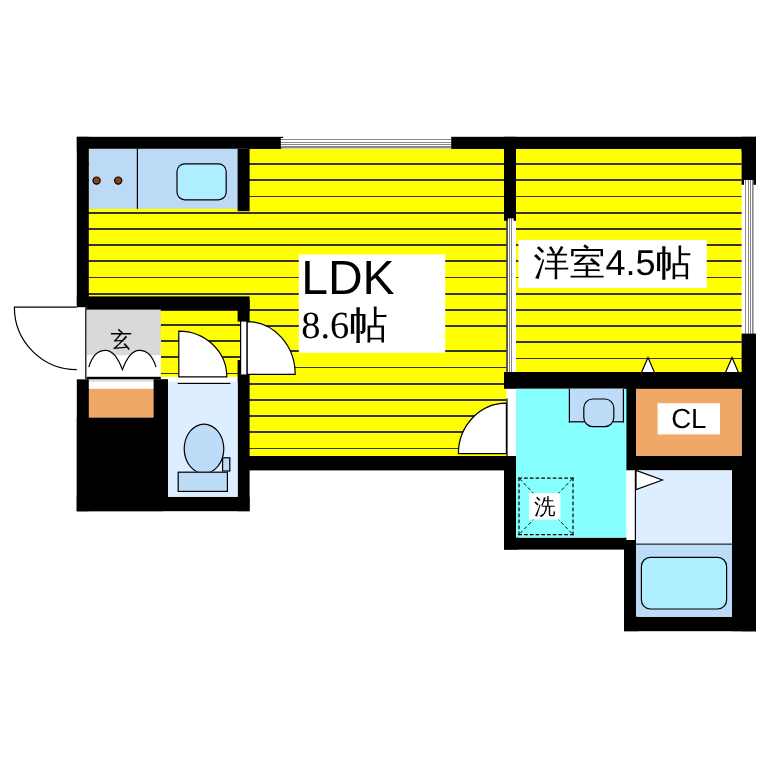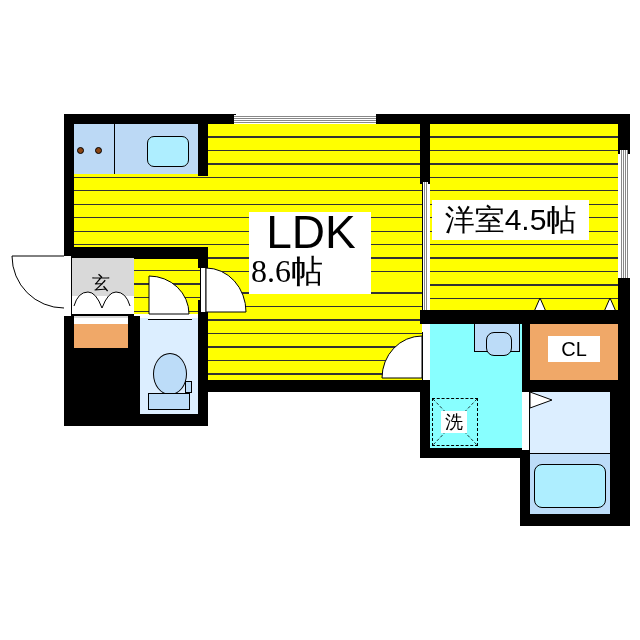--- a/index.html
+++ b/index.html
@@ -74,33 +74,33 @@
 <div class="abs wall" style="left:420px;top:114px;width:10px;height:70px;"></div>
 <div class="abs window-v" style="left:422px;top:182px;width:6px;height:130px;border-left:1px solid #000;"></div>
 
 <div class="abs floor-yellow" style="left:430px;top:124px;width:188px;height:186px;"></div>
 <div class="abs wall" style="left:618px;top:114px;width:12px;height:40px;"></div>
 <div class="abs window-v" style="left:620px;top:150px;width:8px;height:130px;"></div>
 <div class="abs wall" style="left:618px;top:278px;width:12px;height:248px;"></div>
 <div class="abs label-box" style="left:432px;top:200px;width:157px;height:40px;font-size:30px;line-height:40px;text-align:center;">洋室4.5帖</div>
 
 <div class="abs label-box" style="left:249px;top:212px;width:122px;height:82px;padding-left:2px;">
-  <div style="font-size:46px;line-height:40px;text-align:center;">LDK</div>
+  <div style="font-size:40px;line-height:40px;">LDK</div>
   <div style="font-size:32px;line-height:38px;font-family:Liberation Serif, serif;">8.6帖</div>
 </div>
 
 <div class="abs" style="left:530px;top:314px;width:88px;height:8px;background:#fff;"></div>
 <svg style="left:533px;top:298px;" width="14" height="16">
   <path d="M0 16 L7 0 L14 16 Z" fill="#fff" stroke="#000" stroke-width="1"></path>
 </svg>
 <svg style="left:603px;top:298px;" width="14" height="16">
   <path d="M0 16 L7 0 L14 16 Z" fill="#fff" stroke="#000" stroke-width="1"></path>
 </svg>
 <div class="abs" style="left:530px;top:322px;width:88px;height:60px;background:#f0a868;"></div>
-<div class="abs label-box" style="left:548px;top:336px;width:52px;height:26px;font-size:20px;line-height:26px;text-align:center;">CL</div>
+<div class="abs label-box" style="left:548px;top:336px;width:52px;height:26px;font-size:23px;line-height:26px;text-align:center;">CL</div>
 
 <div class="abs wall" style="left:420px;top:310px;width:210px;height:14px;"></div>
 <div class="abs wall" style="left:420px;top:380px;width:12px;height:78px;"></div>
 <div class="abs wall" style="left:420px;top:448px;width:104px;height:10px;"></div>
 <div class="abs wall" style="left:520px;top:380px;width:110px;height:12px;"></div>
 <div class="abs wall" style="left:520px;top:322px;width:10px;height:70px;"></div>
 <div class="abs wall" style="left:520px;top:448px;width:12px;height:78px;"></div>
 <div class="abs wall" style="left:520px;top:514px;width:110px;height:12px;"></div>
 
 <div class="abs" style="left:430px;top:324px;width:92px;height:124px;background:#88ffff;"></div>

